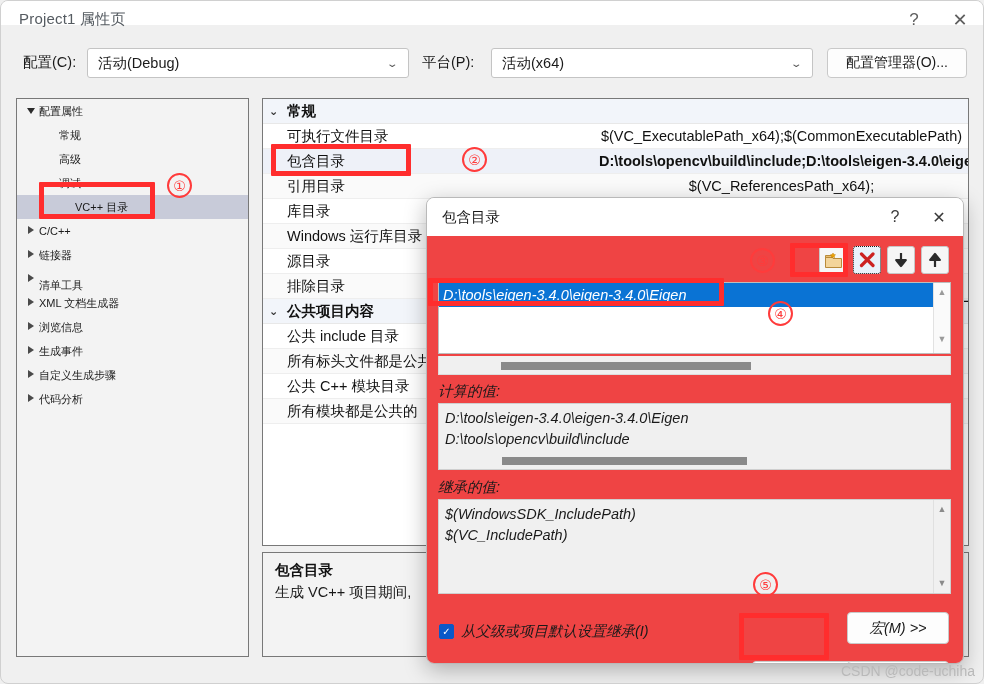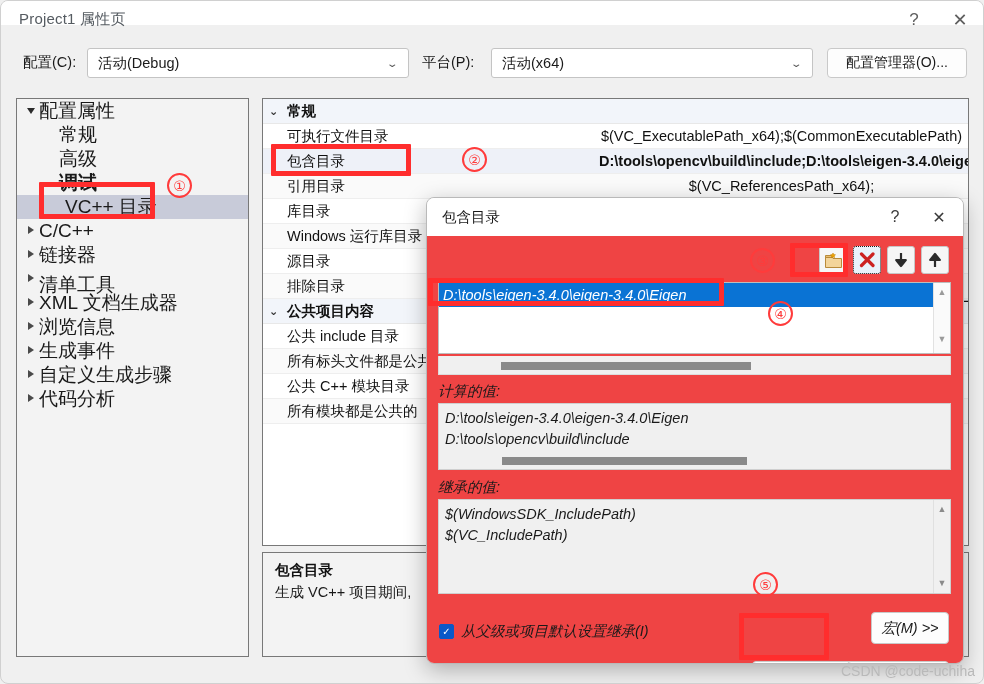--- a/index.html
+++ b/index.html
@@ -77,21 +77,21 @@
 
   
   .tree-pane {
     position: absolute; left: 15px; top: 97px;
     width: 233px; height: 559px;
     background: #f3f3f3;
     border: 1px solid #787878;
   }
   .tree-row {
     height: 24px; display: flex; align-items: center;
-    font-size: 19px; color: #1a1a1a; padding-left: 6px;
+    font-size: 11px; color: #1a1a1a; padding-left: 6px;
     white-space: nowrap;
   }
   .tree-row.sel { background: #c8cbd9; }
   .tw { width: 16px; display: inline-block; text-align: center;
         font-size: 9px; color: #4a4a4a; flex: none; }
   .tw.empty { color: transparent; }
   .tri-down { display:inline-block; width:0;height:0;
     border-left:4.5px solid transparent;border-right:4.5px solid transparent;
     border-top:6px solid #2b2b2b; }
   .tri-right { display:inline-block; width:0;height:0;
@@ -308,25 +308,25 @@
         <div class="tree-row">
           <span class="tw empty"></span>
           <span style="padding-left: 20px;">常规</span>
         </div>
         <div class="tree-row">
           <span class="tw empty"></span>
           <span style="padding-left: 20px;">高级</span>
         </div>
         <div class="tree-row">
           <span class="tw empty"></span>
-          <span style="padding-left: 20px; font-weight: bold;">调试</span>
+          <span style="padding-left: 20px;">调试</span>
         </div>
         <div class="tree-row sel">
           <span class="tw empty"></span>
-          <span style="padding-left: 26px; text-align: right;">VC++ 目录</span>
+          <span style="padding-left: 36px; text-align: right;">VC++ 目录</span>
         </div>
         <div class="tree-row">
           <span class="tw"><span class="tri-right"></span></span>
           <span style="padding-left: 0px;">C/C++</span>
         </div>
         <div class="tree-row">
           <span class="tw"><span class="tri-right"></span></span>
           <span style="padding-left: 0px;">链接器</span>
         </div>
         <div class="tree-row">
@@ -490,21 +490,21 @@
             <div style="height:57px"></div>
             <div class="ar">▼</div>
           </div>
         </div>
 
         <div class="chkrow">
           <div class="chkbox">✓</div>
           <div class="chklabel">从父级或项目默认设置继承(I)</div>
         </div>
 
-        <div class="dlg-btn" style="right:14px; top:376px; width:78px;">宏(M) &gt;&gt;</div>
+        <div class="dlg-btn" style="right:14px; top:376px; width:102px;">宏(M) &gt;&gt;</div>
         <div class="dlg-btn" style="left:325px; top:425px; width:103px;">确定</div>
         <div class="dlg-btn" style="right:14px; top:425px; width:102px;">取消</div>
       </div>
     </div>
 
     <div class="anno-rect" style="left:38px; top:181px; width:116px; height:37px;"></div>
     <div class="anno-circle" style="left:166px; top:172px;">①</div>
 
     <div class="anno-rect" style="left:270px; top:143px; width:140px; height:32px;"></div>
     <div class="anno-circle" style="left:461px; top:146px;">②</div>

